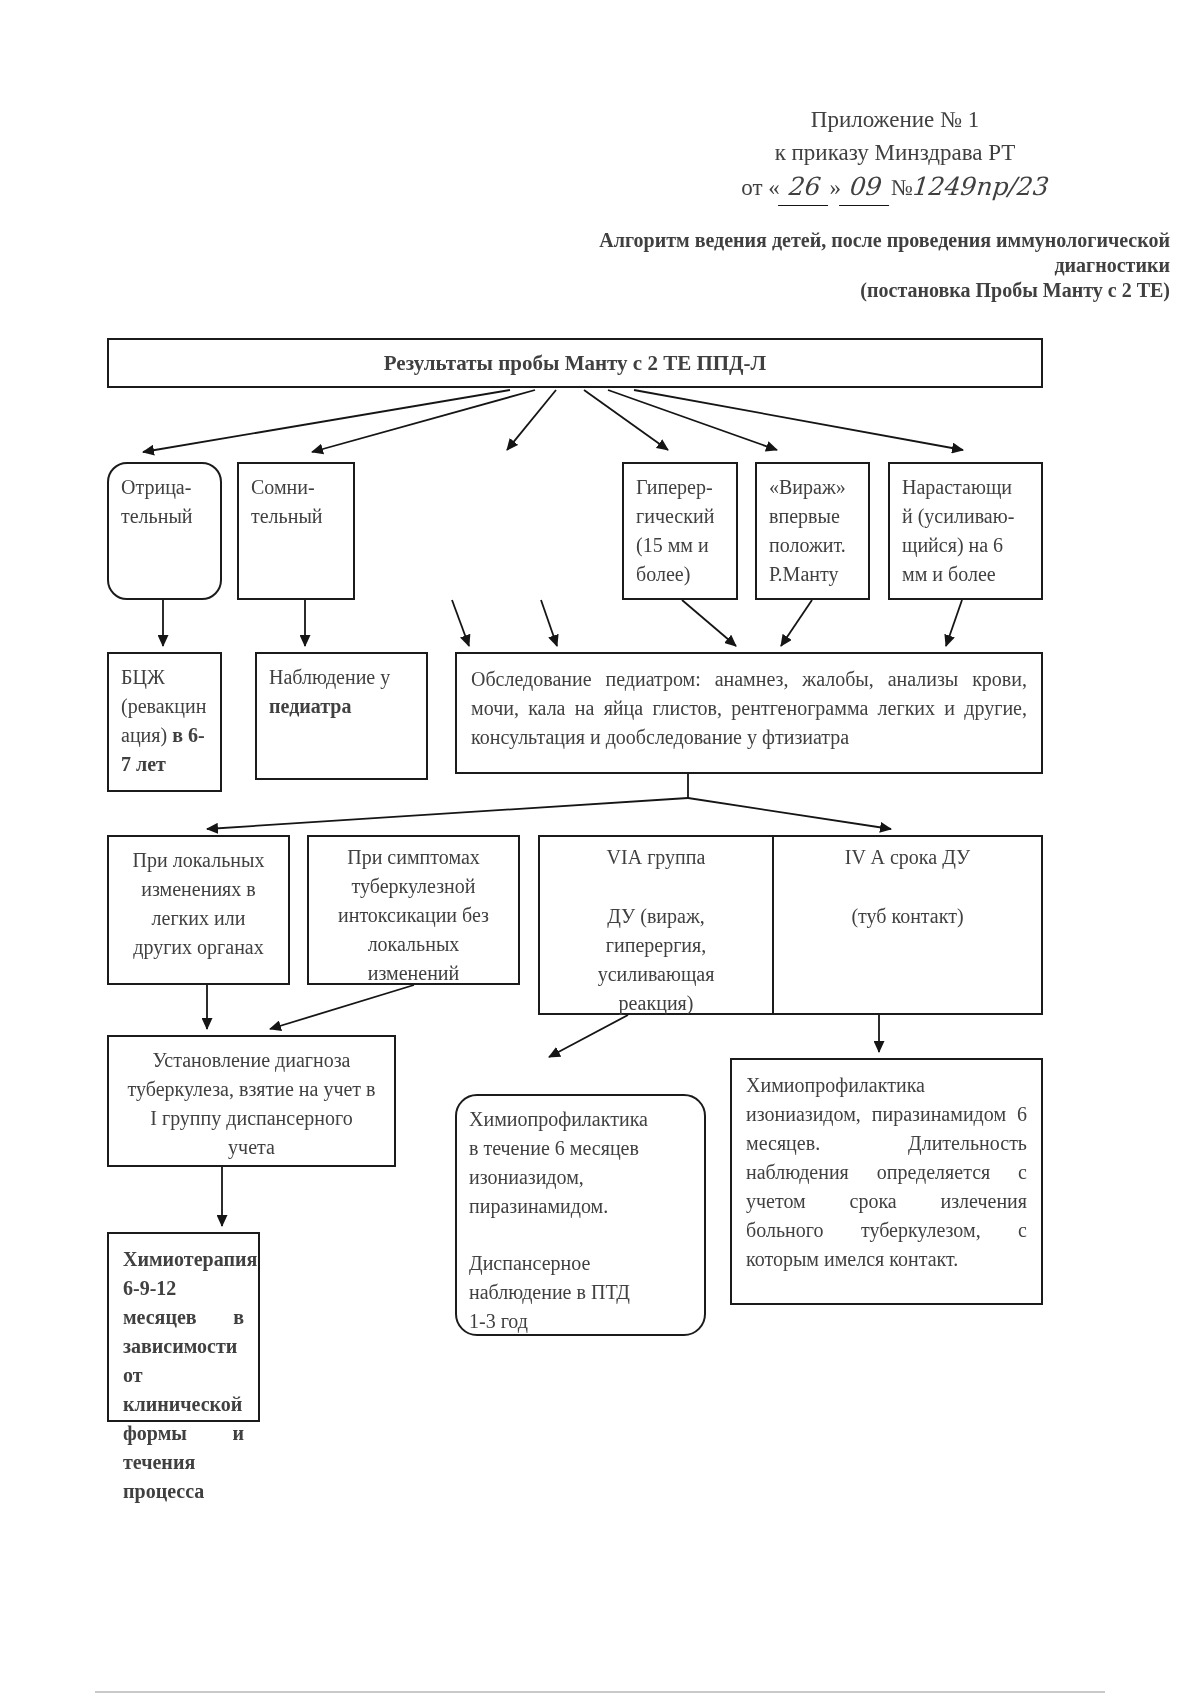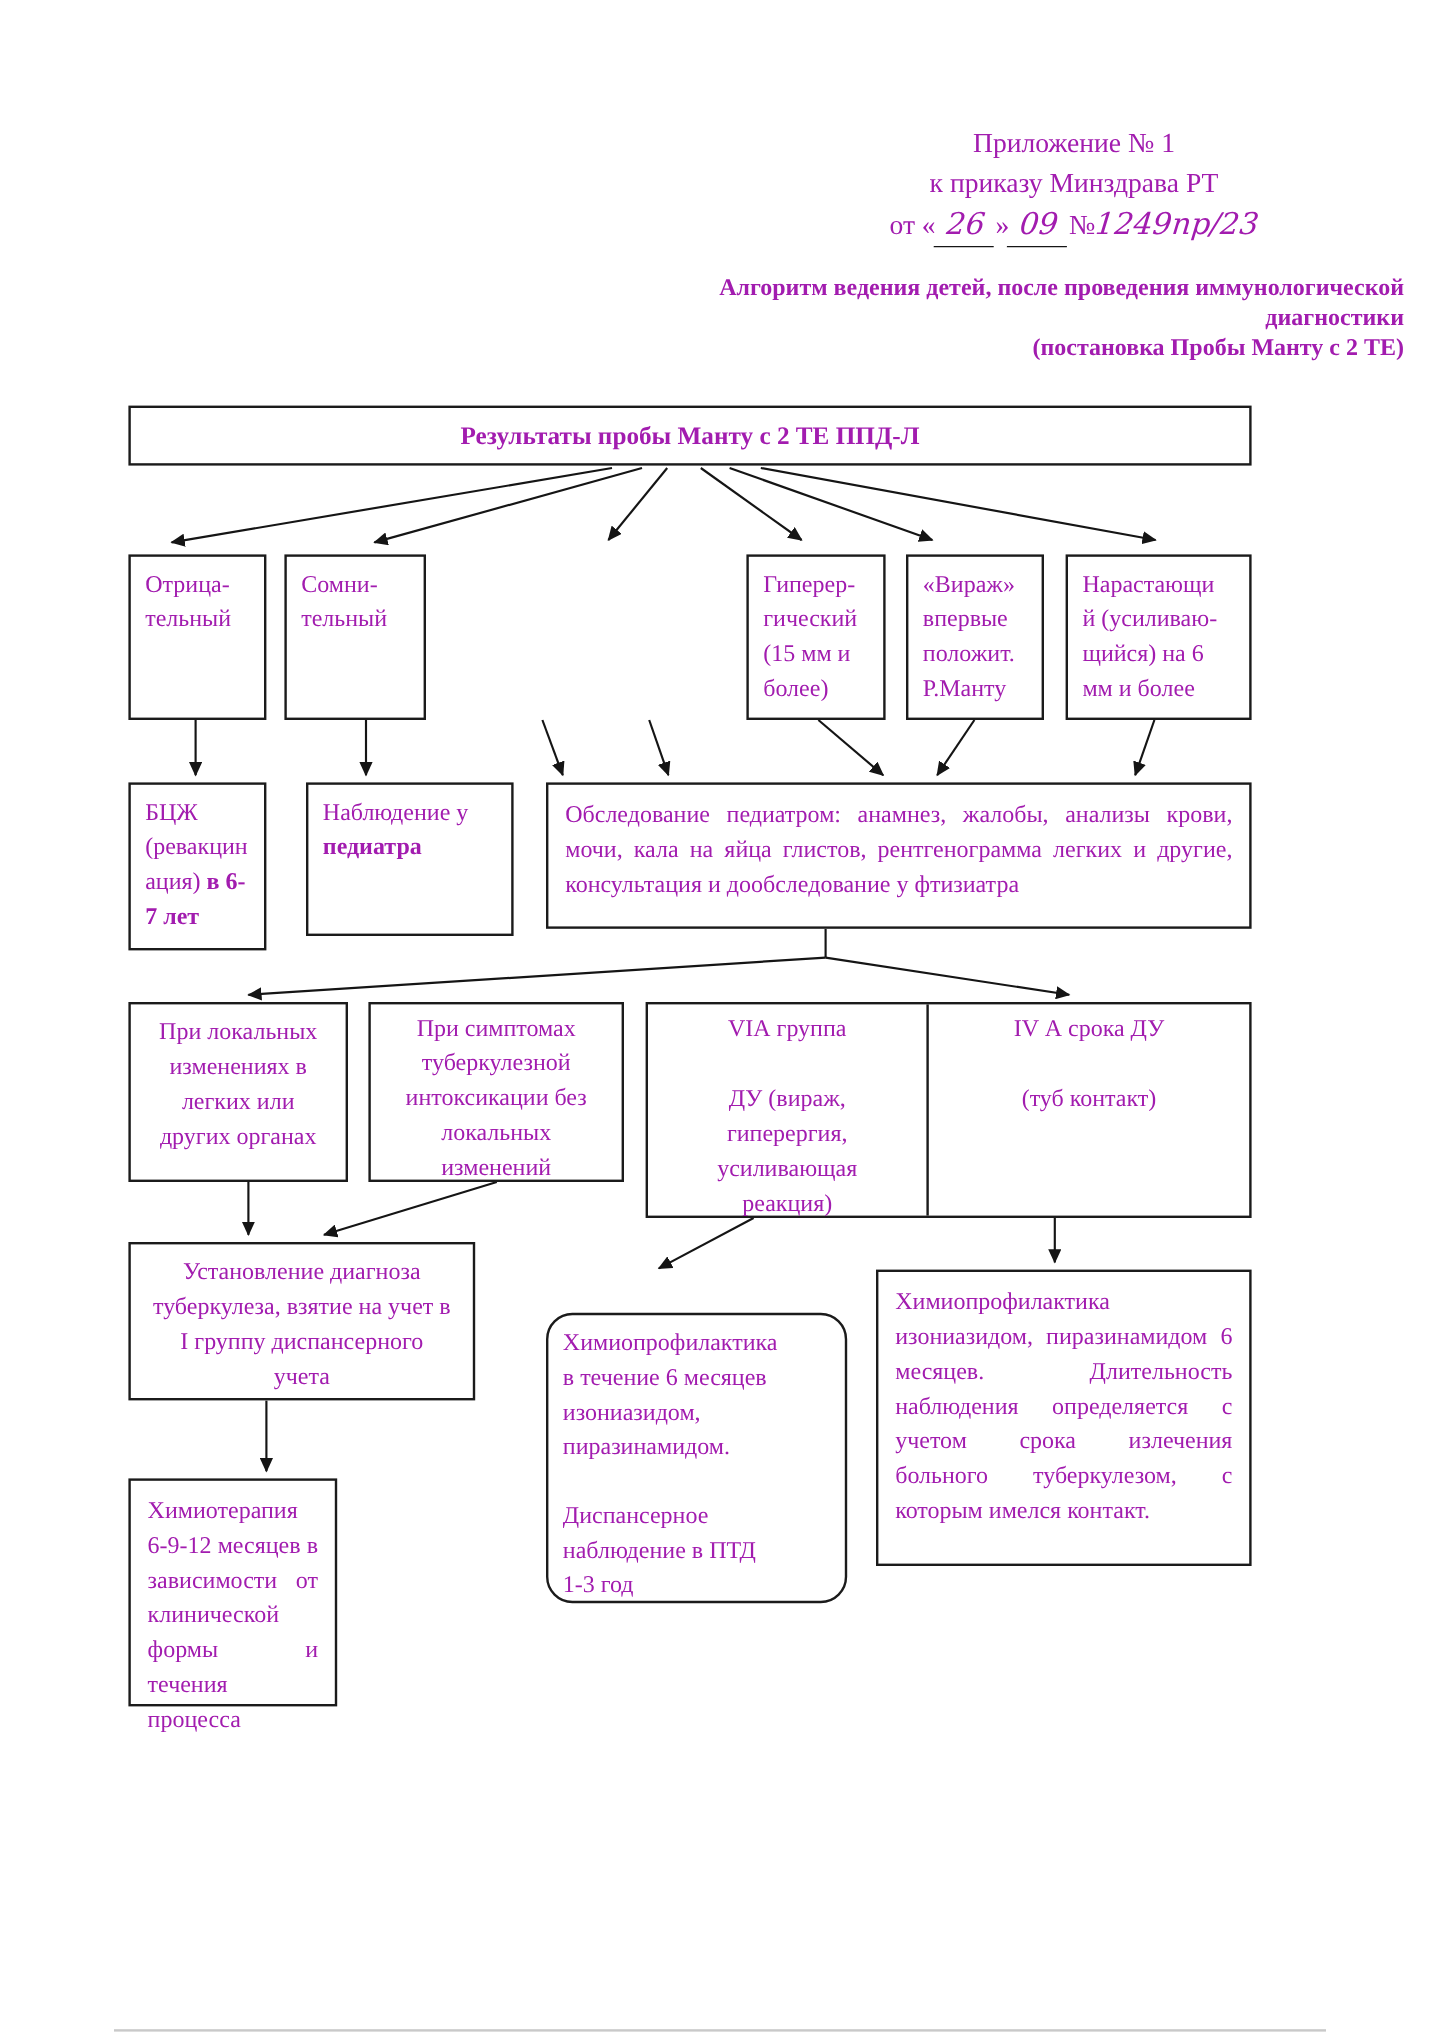--- a/index.html
+++ b/index.html
@@ -1,19 +1,19 @@
 <!DOCTYPE html>
 <html><head>
 <meta charset="utf-8">
 <style>
   * { margin:0; padding:0; box-sizing:border-box; }
   html,body { background:#d9d9d9; }
   .page {
     position:relative; width:1200px; height:1702px; margin:0 auto;
-    background:#ffffff; color:#a21caf;
+    background:#ffffff; color:#404040;
     font-family:"Liberation Serif", serif; overflow:hidden;
   }
   .box {
     position:absolute; border:2px solid #1b1b1b; background:#fff;
     font-size:20px; line-height:1.45;
   }
   .pre { white-space:pre-line; }
   .pad { padding:9px 12px; }
   .center { text-align:center; }
   .bold { font-weight:bold; }
@@ -105,21 +105,21 @@
     <line x1="628" y1="1015" x2="549" y2="1057" marker-end="url(#ah)"></line>
     <line x1="879" y1="1015" x2="879" y2="1052" marker-end="url(#ah)"></line>
 
     <line x1="222" y1="1167" x2="222" y2="1226" marker-end="url(#ah)"></line>
   </svg>
 
   <div class="box root-box">
     <span>Результаты пробы Манту с 2 ТЕ ППД-Л</span>
   </div>
 
-  <div class="box pad pre" style="left:107px; top:462px; width:115px; height:138px;">Отрица-
+  <div class="box pad pre" style="left:107px; top:462px; width:115px; height:138px;border-radius:20px;">Отрица-
 тельный</div>
 
   <div class="box pad pre" style="left:237px; top:462px; width:118px; height:138px;">Сомни-
 тельный</div>
 
 
   <div class="box pad pre" style="left:622px; top:462px; width:116px; height:138px;">Гиперер-
 гический
 (15 мм и
 более)</div>
@@ -183,17 +183,17 @@
 в течение 6 месяцев
 изониазидом,
 пиразинамидом.</div>
     <div class="pre chemo6-p2">Диспансерное
 наблюдение в ПТД
 1-3 год</div>
   </div>
 
   <div class="box justify" style="left:730px; top:1058px; width:313px; height:247px; padding:11px 14px;">Химиопрофилактика изониазидом, пиразинамидом 6 месяцев. Длительность наблюдения определяется с учетом срока излечения больного туберкулезом, с которым имелся контакт.</div>
 
-  <div class="box justify" style="left:107px; top:1232px; width:174px; height:190px; padding:11px 14px;">Химиотерапия 6-9-12 месяцев в зависимости от клинической формы и течения процесса</div>
+  <div class="box justify" style="left:107px; top:1232px; width:153px; height:190px; padding:11px 14px;font-weight:bold;">Химиотерапия 6-9-12 месяцев в зависимости от клинической формы и течения процесса</div>
 
   <div class="scan-line"></div>
 
 </div>
 
 </body></html>

